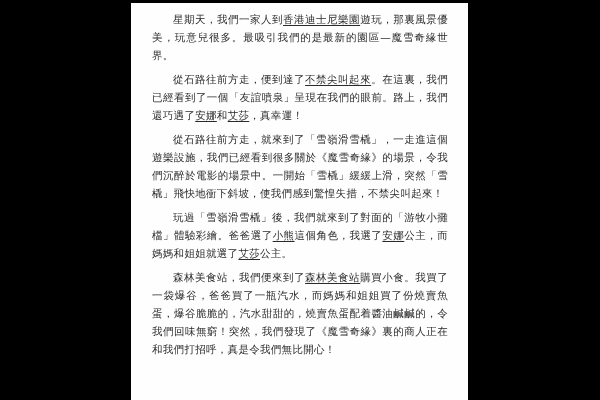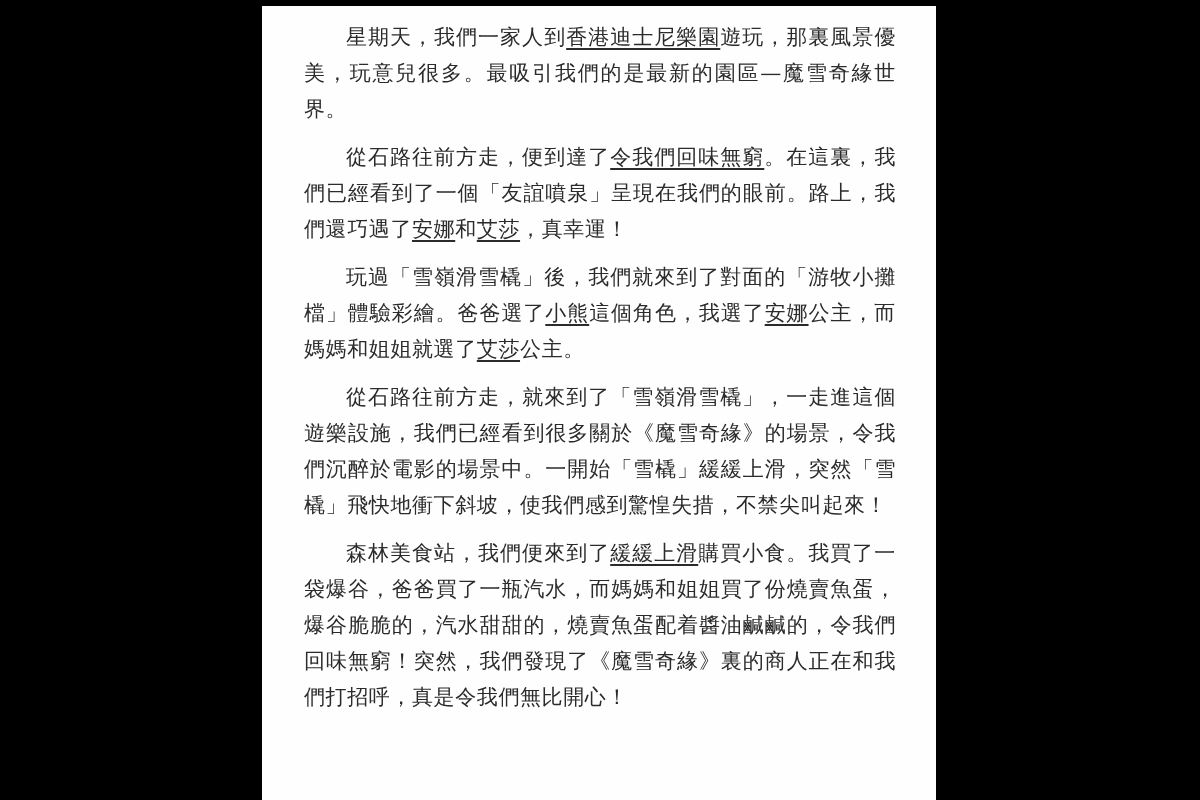--- a/index.html
+++ b/index.html
@@ -51,19 +51,19 @@
     text-decoration-thickness: 0.8px;
   }
 </style>
 </head>
 <body>
 
 <div class="stage">
   <div class="paper">
     <div class="content" id="paragraphs">
         <p class="para"><span class="">星期天，我們一家人到</span><span class="underline">香港迪士尼樂園</span><span class="">遊玩，那裏風景優美，玩意兒很多。最吸引我們的是最新的園區—魔雪奇緣世界。</span></p>
-        <p class="para"><span class="">從石路往前方走，便到達了</span><span class="underline">令我們回味無窮</span><span class="">。在這裏，我們已經看到了一個「友誼噴泉」呈現在我們的眼前。路上，我們還巧遇了</span><span class="underline">安娜</span><span class="">和</span><span class="underline">艾莎</span><span class="">，真幸運！</span></p>
+        <p class="para"><span class="">從石路往前方走，便到達了</span><span class="underline">不禁尖叫起來</span><span class="">。在這裏，我們已經看到了一個「友誼噴泉」呈現在我們的眼前。路上，我們還巧遇了</span><span class="underline">安娜</span><span class="">和</span><span class="underline">艾莎</span><span class="">，真幸運！</span></p>
+        <p class="para"><span class="">從石路往前方走，就來到了「雪嶺滑雪橇」，一走進這個遊樂設施，我們已經看到很多關於《魔雪奇緣》的場景，令我們沉醉於電影的場景中。一開始「雪橇」緩緩上滑，突然「雪橇」飛快地衝下斜坡，使我們感到驚惶失措，不禁尖叫起來！</span></p>
         <p class="para"><span class="">玩過「雪嶺滑雪橇」後，我們就來到了對面的「游牧小攤檔」體驗彩繪。爸爸選了</span><span class="underline">小熊</span><span class="">這個角色，我選了</span><span class="underline">安娜</span><span class="">公主，而媽媽和姐姐就選了</span><span class="underline">艾莎</span><span class="">公主。</span></p>
-        <p class="para"><span class="">從石路往前方走，就來到了「雪嶺滑雪橇」，一走進這個遊樂設施，我們已經看到很多關於《魔雪奇緣》的場景，令我們沉醉於電影的場景中。一開始「雪橇」緩緩上滑，突然「雪橇」飛快地衝下斜坡，使我們感到驚惶失措，不禁尖叫起來！</span></p>
-        <p class="para"><span class="">森林美食站，我們便來到了</span><span class="underline">緩緩上滑</span><span class="">購買小食。我買了一袋爆谷，爸爸買了一瓶汽水，而媽媽和姐姐買了份燒賣魚蛋，爆谷脆脆的，汽水甜甜的，燒賣魚蛋配着醬油鹹鹹的，令我們回味無窮！突然，我們發現了《魔雪奇緣》裏的商人正在和我們打招呼，真是令我們無比開心！</span></p>
+        <p class="para"><span class="">森林美食站，我們便來到了</span><span class="underline">森林美食站</span><span class="">購買小食。我買了一袋爆谷，爸爸買了一瓶汽水，而媽媽和姐姐買了份燒賣魚蛋，爆谷脆脆的，汽水甜甜的，燒賣魚蛋配着醬油鹹鹹的，令我們回味無窮！突然，我們發現了《魔雪奇緣》裏的商人正在和我們打招呼，真是令我們無比開心！</span></p>
       </div>
   </div>
 </div>
 
 </body></html>

